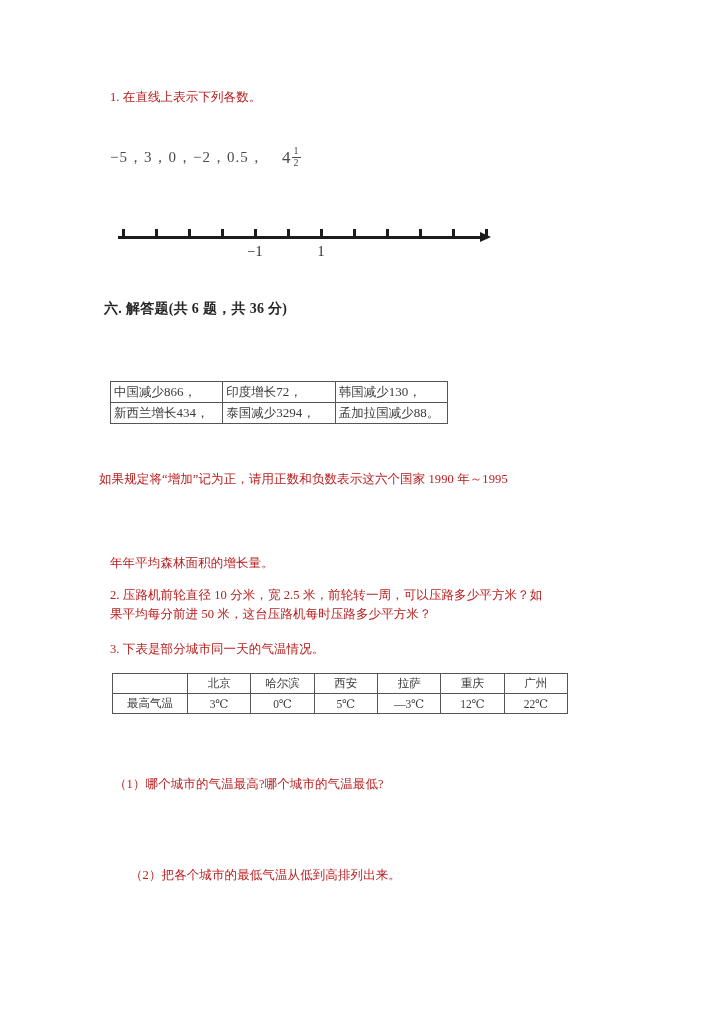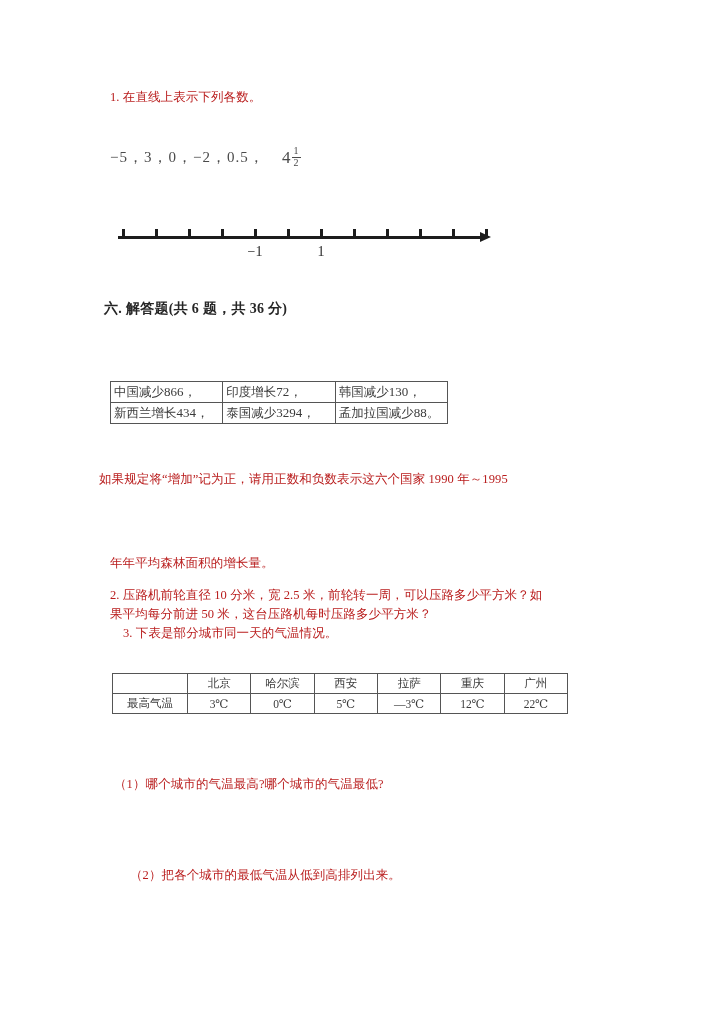--- a/index.html
+++ b/index.html
@@ -222,21 +222,21 @@
       </tr>
     </tbody>
   </table>
 
   <div class="blk" style="left:99px; top:470px;">如果规定将“增加”记为正，请用正数和负数表示这六个国家 1990 年～1995</div>
   <div class="blk" style="left:110px; top:519px;margin-top:35px;">年年平均森林面积的增长量。</div>
 
   <div class="blk" style="left:110px; top:586px;">2. 压路机前轮直径 10 分米，宽 2.5 米，前轮转一周，可以压路多少平方米？如</div>
   <div class="blk" style="left:110px; top:605px;">果平均每分前进 50 米，这台压路机每时压路多少平方米？</div>
 
-  <div class="blk" style="left:110px; top:624px;margin-left:13px;">3. 下表是部分城市同一天的气温情况。</div>
+  <div class="blk" style="left:110px; top:640px;">3. 下表是部分城市同一天的气温情况。</div>
 
   <table class="grid" id="temp-table">
     <tbody>
       <tr>
         <td class="rowhead"></td>
         <td>北京</td>
         <td>哈尔滨</td>
         <td>西安</td>
         <td>拉萨</td>
         <td>重庆</td>

